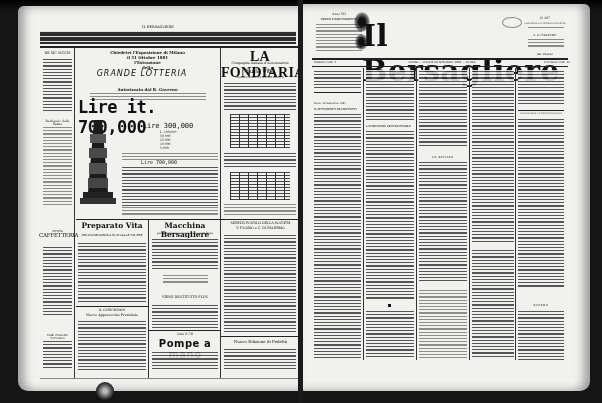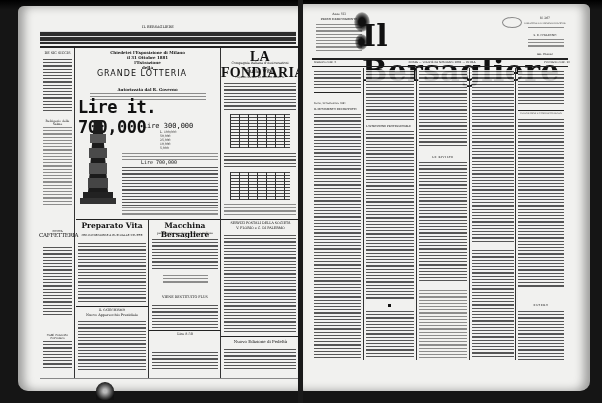--- a/index.html
+++ b/index.html
@@ -54,21 +54,21 @@
     <div class="abs bold center" style="left:21px;top:226px;width:37px;font-size:5.5px;letter-spacing:-.2px;font-family:'DejaVu Serif',serif;">CAFFETTERIA</div>
     <div class="lines" style="left:25px;top:240px;width:29px;height:70px;"></div>
     <div class="abs tiny bold center" style="left:24px;top:328px;width:31px;font-size:2.8px;">Caffè Concerto Cervonico</div>
     <div class="lines" style="left:25px;top:334px;width:29px;height:30px;"></div>
 
     <div class="vrule" style="left:202px;top:42px;height:330px;"></div>
     <div class="abs t-lot-small center" style="left:58px;top:44px;width:143px;">Chiedetei l'Esposizione di Milano</div>
     <div class="abs t-lot-small center" style="left:58px;top:49px;width:143px;">il 31 Ottobre 1881</div>
     <div class="abs t-lot-small center" style="left:58px;top:54px;width:143px;">l'Estrazione</div>
     <div class="abs t-lot-small center" style="left:58px;top:59px;width:143px;">della</div>
-    <div class="abs t-lot-title center" style="left:58px;top:63px;width:132px;">GRANDE LOTTERIA</div>
+    <div class="abs t-lot-title center" style="left:58px;top:63px;width:132px;font-style:italic;">GRANDE LOTTERIA</div>
     <div class="abs t-lot-small center" style="left:58px;top:81px;width:143px;">Autorizzata dal R. Governo</div>
     <div class="lines light" style="left:72px;top:86px;width:116px;height:8px;"></div>
     <div class="abs t-lire" style="left:60px;top:91px;width:142px;">Lire it. 700,000</div>
 
     <svg class="obelisk" style="left:60px;top:112px;" width="40" height="90" viewBox="0 0 40 90">
       <polygon points="16,2 24,2 30,74 10,74" fill="#1b1b1b"></polygon>
       <rect x="12" y="16" width="16" height="9" fill="#555"></rect>
       <rect x="11" y="30" width="18" height="10" fill="#4a4a4a"></rect>
       <rect x="11" y="45" width="18" height="11" fill="#505050"></rect>
       <rect x="10" y="60" width="20" height="10" fill="#454545"></rect>
@@ -99,20 +99,21 @@
     <div class="lines" style="left:60px;top:314px;width:68px;height:50px;"></div>
 
     <div class="abs t-ad center" style="left:131px;top:215px;width:72px;">Macchina Bersagliere</div>
     <div class="abs tiny bold center" style="left:131px;top:226px;width:72px;font-size:3px;">per Macinare ecioeri a olio a melisse</div>
     <div class="lines" style="left:134px;top:232px;width:66px;height:32px;"></div>
     <div class="lines light" style="left:145px;top:268px;width:45px;height:10px;"></div>
     <div class="abs tiny bold center" style="left:131px;top:290px;width:72px;font-size:3.4px;">VIENE RESTITUITO FLUS</div>
     <div class="lines" style="left:134px;top:298px;width:66px;height:24px;"></div>
     <div class="rule" style="left:131px;top:324px;width:72px;height:.8px;"></div>
     <div class="abs tiny bold center" style="left:131px;top:327px;width:72px;font-size:3.4px;">Lire 8.50</div>
+    <div class="abs t-pompe center" style="left:131px;top:332px;width:72px;">Pompe a mano</div>
     <div class="lines" style="left:134px;top:345px;width:66px;height:18px;"></div>
 
     <div class="abs t-fond center" style="left:203px;top:43px;width:78px;">LA FONDIARIA</div>
     <div class="abs tiny bold center" style="left:203px;top:56px;width:78px;font-size:3.2px;">Compagnia Italiana d'Assicurazioni</div>
     <div class="abs bold center" style="left:203px;top:61px;width:78px;font-size:6px;font-family:'DejaVu Sans',sans-serif;">Sulla Vita</div>
     <div class="abs tiny bold center" style="left:203px;top:70px;width:78px;font-size:2.6px;">Capitale Sociale 10.000.000 di lire it.</div>
     <div class="lines" style="left:206px;top:76px;width:72px;height:28px;"></div>
     <div class="grid" style="left:212px;top:108px;width:60px;height:34px;"></div>
     <div class="lines" style="left:206px;top:146px;width:72px;height:16px;"></div>
     <div class="grid" style="left:212px;top:166px;width:60px;height:28px;"></div>

